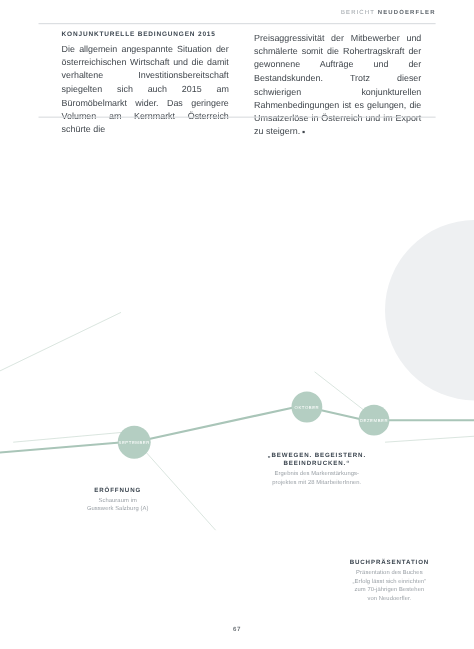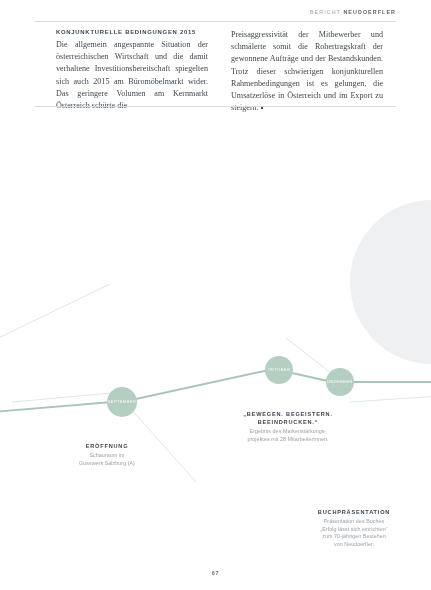--- a/index.html
+++ b/index.html
@@ -61,21 +61,21 @@
   .col-heading {
     font-size: 5.9px;
     font-weight: 700;
     letter-spacing: 0.75px;
     color: #3c4650;
     text-transform: uppercase;
     margin: 0 0 3px 0;
     line-height: 1.2;
   }
   .col-body {
-    font-family: Liberation Serif, serif;
+    font-family: Liberation Sans, sans-serif;
     font-size: 8.1px;
     line-height: 12.2px;
     color: #41474d;
     margin: 0;
     text-align: justify;
     text-align-last: left;
   }
   .col-body .eop {
     display: inline-block;
     width: 2.6px;

